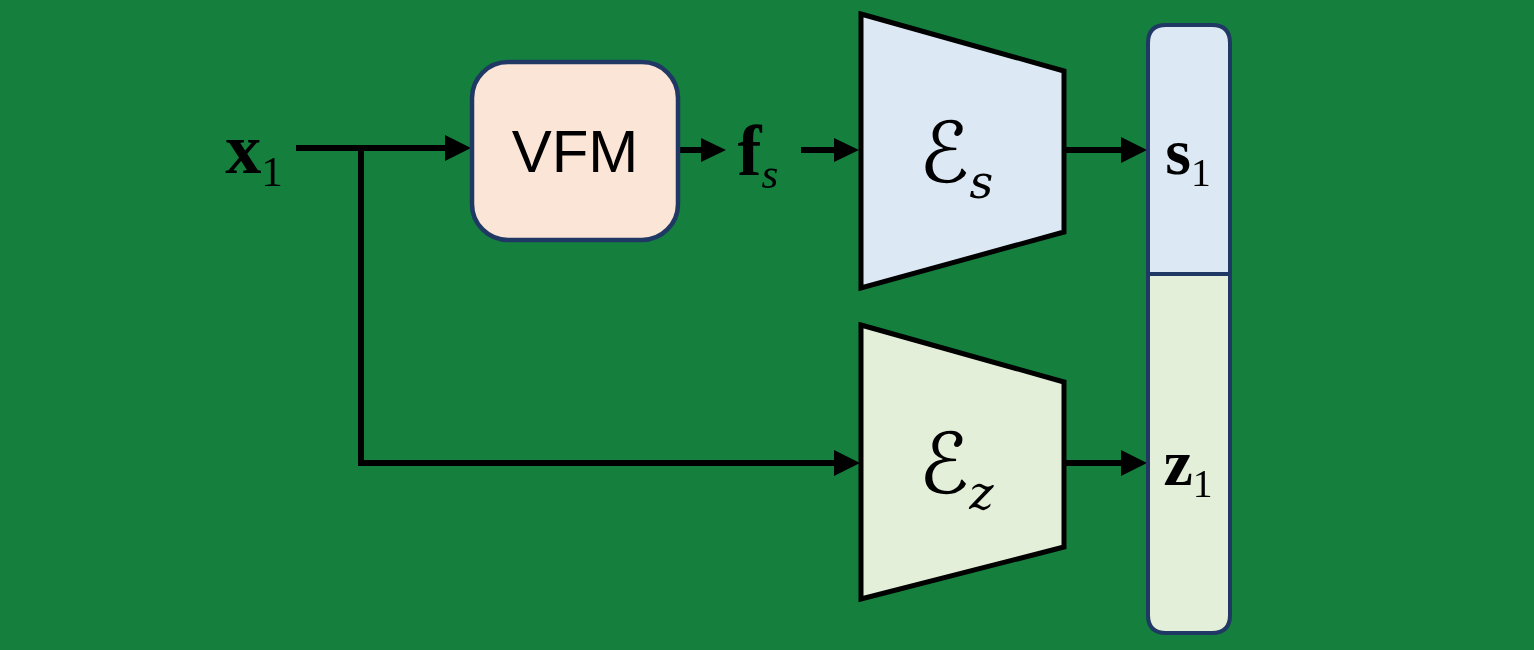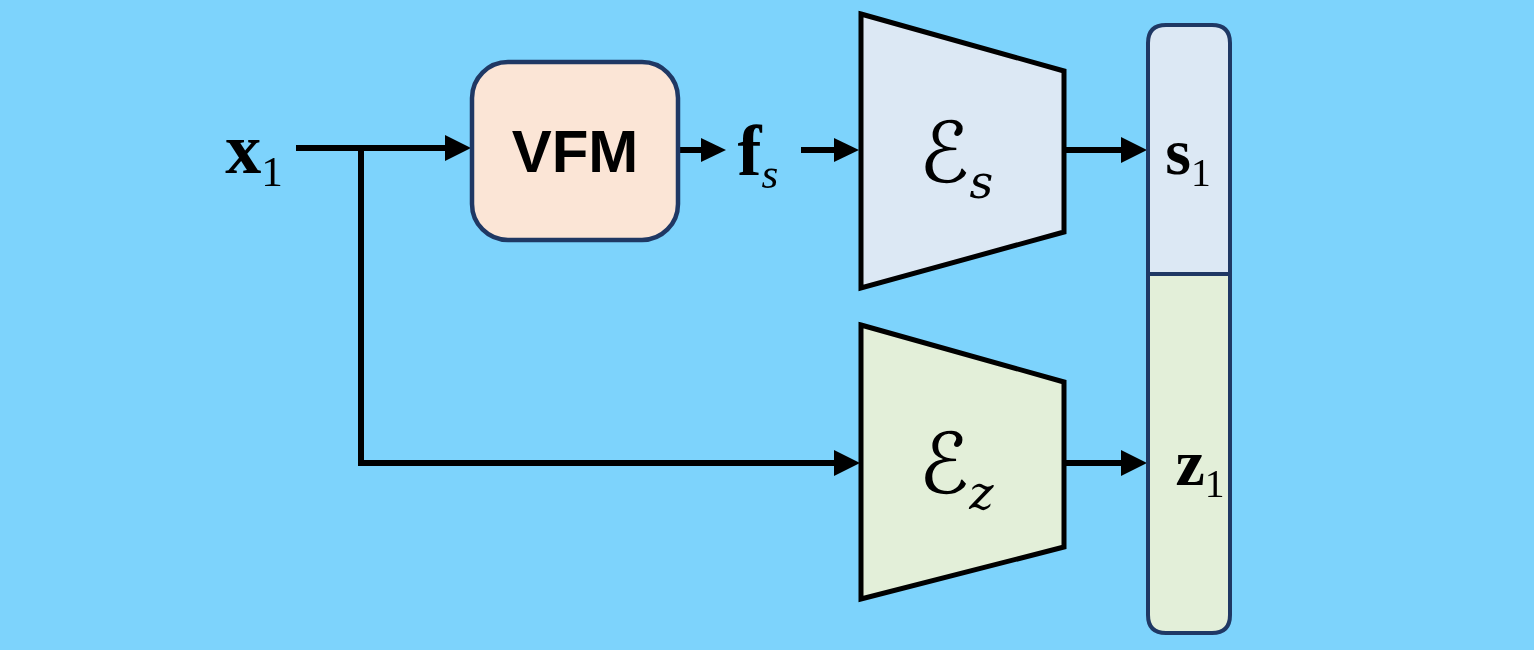--- a/index.html
+++ b/index.html
@@ -1,20 +1,20 @@
 <!DOCTYPE html>
 <html><head>
 <meta charset="utf-8">
 <style>
   html, body { margin: 0; padding: 0; background: #ffffff; }
   #canvas {
     position: relative;
     width: 1534px;
     height: 650px;
-    background: #7dd3fc;
+    background: #15803d;
     overflow: hidden;
     font-family: "Liberation Serif", "DejaVu Serif", serif;
   }
   #shapes {
     position: absolute;
     left: 0; top: 0;
     width: 1534px; height: 650px;
   }
   .lbl {
     position: absolute;
@@ -52,21 +52,21 @@
     top: 0.35em;
   }
   .sans-lbl {
     position: absolute;
     transform: translate(-50%, -50%);
     white-space: nowrap;
     line-height: 1;
     color: #000000;
     font-size: 60px;
     font-family: "Liberation Sans", "DejaVu Sans", sans-serif;
-    font-weight: 700;
+    font-weight: 400;
     text-align: right;
   }
 </style>
 </head>
 <body>
 
 <div id="canvas">
 
   <svg id="shapes" viewBox="0 0 1534 650" xmlns="http://www.w3.org/2000/svg">
 
@@ -126,17 +126,17 @@
   </div>
 
   <div class="script-lbl" style="left:956px; top:464px;">
     <span class="base">ℰ</span><span class="sub">z</span>
   </div>
 
   <div class="lbl math-bar" style="left:1188px; top:152px;">
     <span class="base">s</span><span class="sub">1</span>
   </div>
 
-  <div class="lbl math-bar" style="left:1188px; top:463px;margin-left:12px;">
+  <div class="lbl math-bar" style="left:1188px; top:463px;">
     <span class="base">z</span><span class="sub">1</span>
   </div>
 
 </div>
 
 </body></html>

